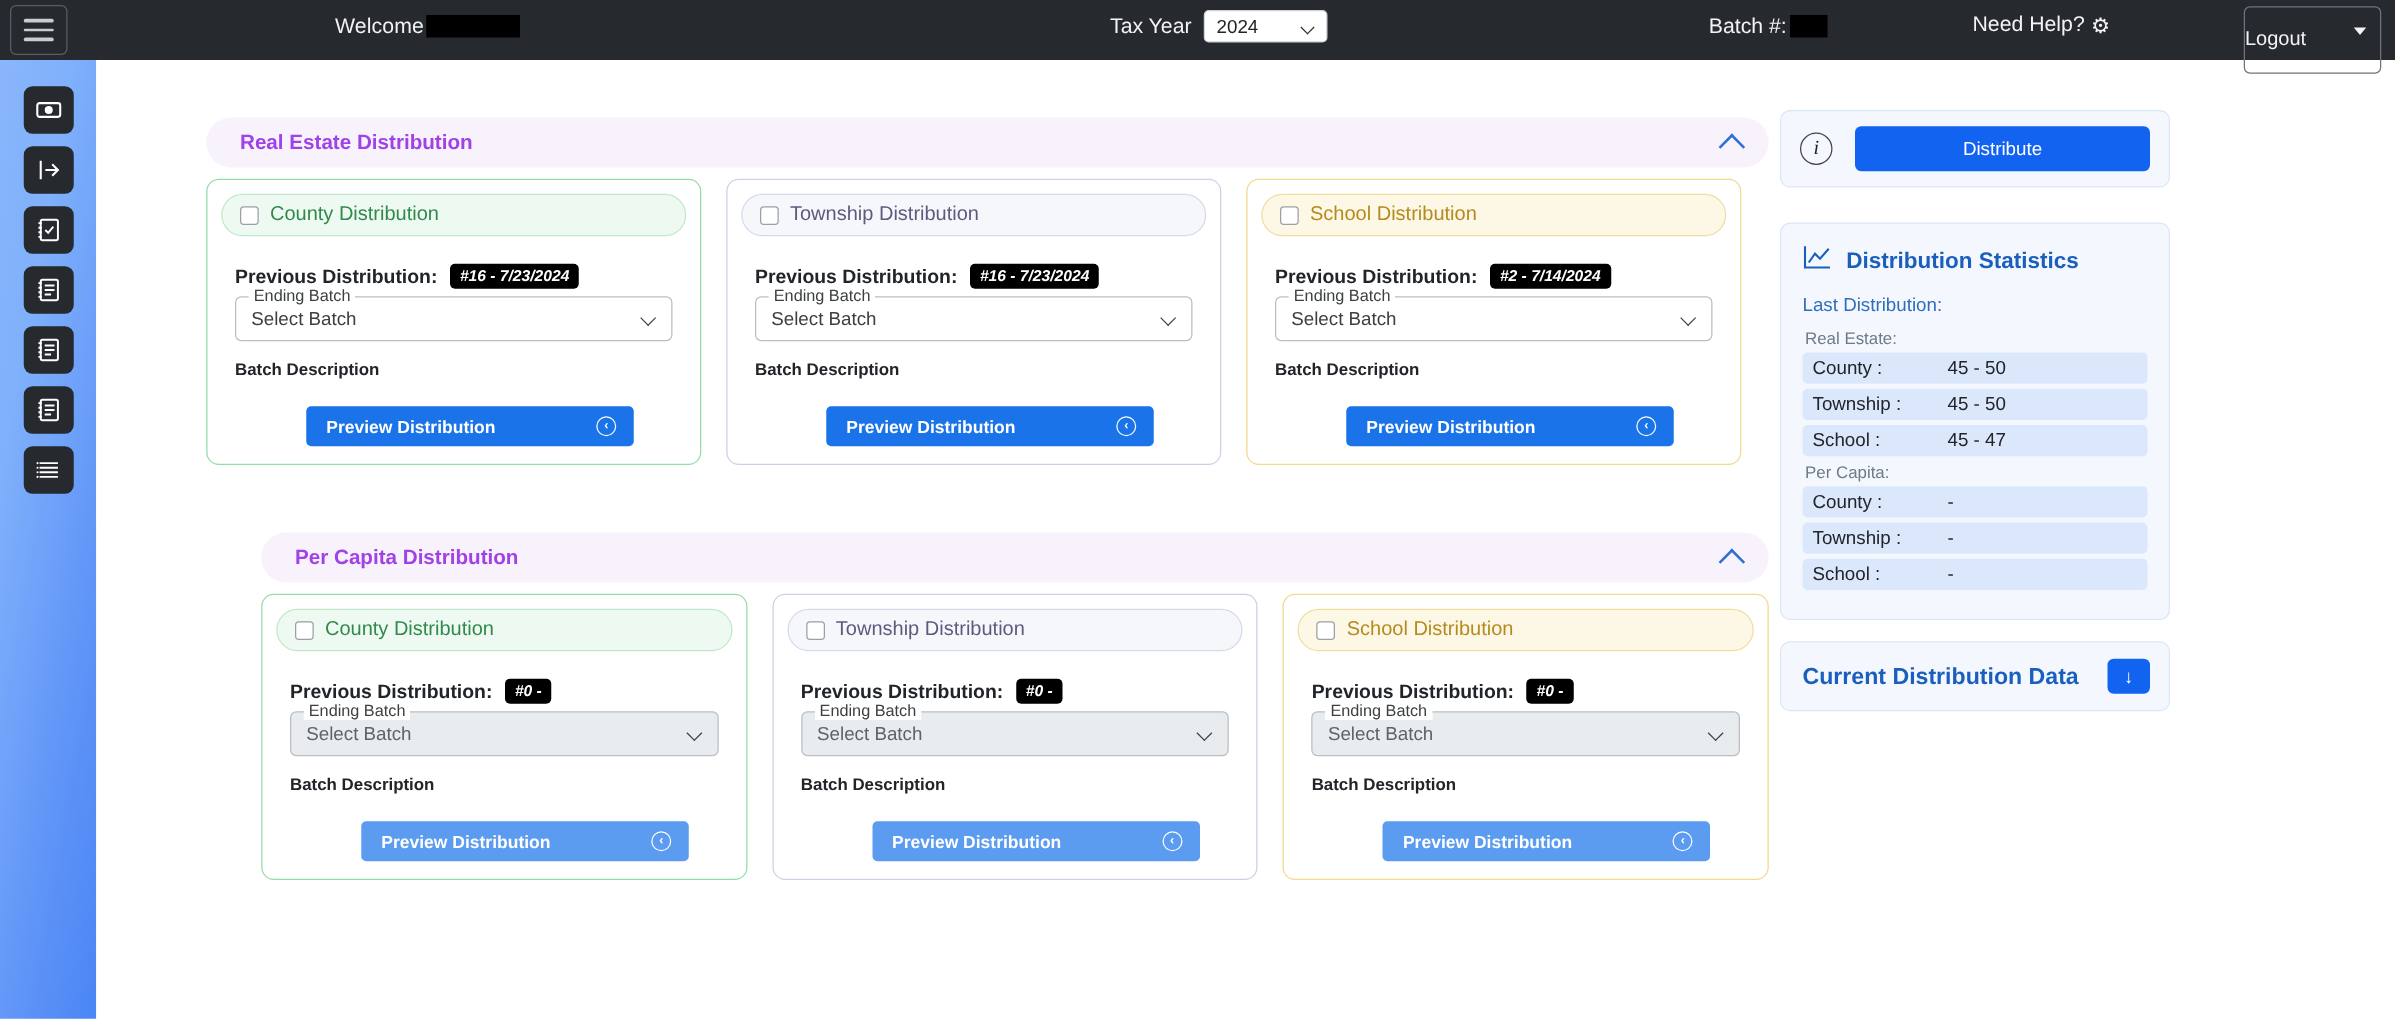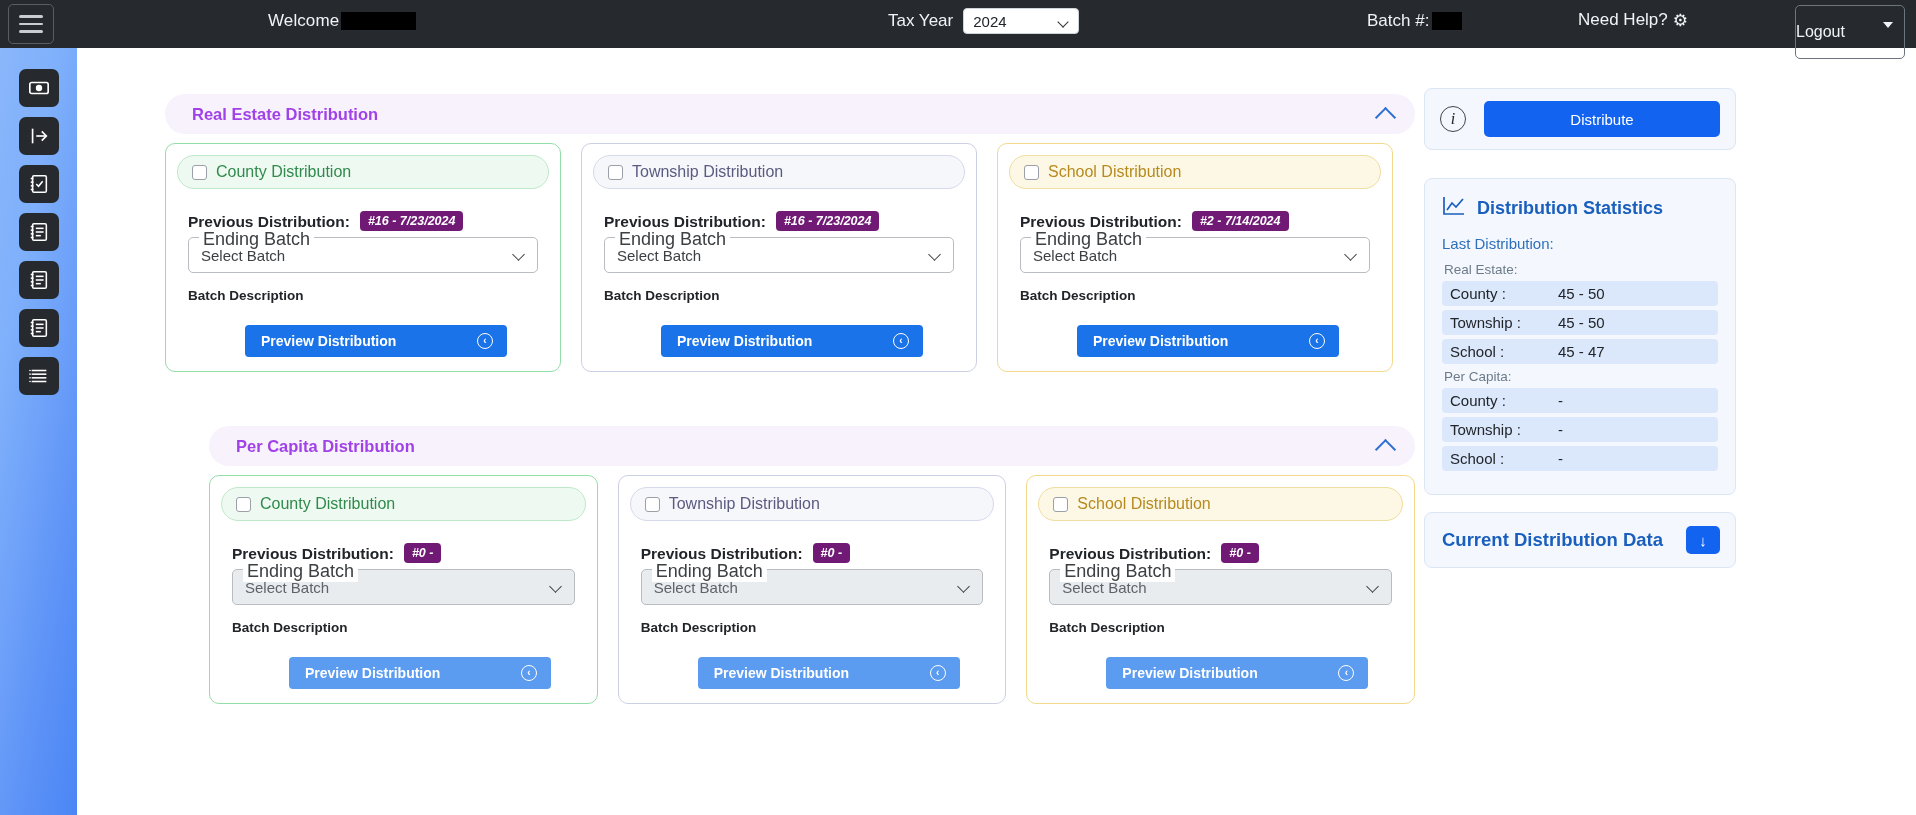--- a/index.html
+++ b/index.html
@@ -24,21 +24,21 @@
   }
   .hamburger span { display: block; width: 24px; height: 2.5px; background: #c9cdd2; border-radius: 2px; }
 
   .welcome-wrap { position: absolute; left: 268px; top: 11px; display: flex; align-items: center; gap: 0px; }
   .welcome-label { font-size: 17px; color: #f1f3f5; letter-spacing: .1px; }
   .redact { display:inline-block; background:#000; height:18px; width:75px; margin-left:2px; }
 
   .taxyear-wrap { position: absolute; left: 888px; top: 8px; display: flex; align-items: center; gap: 10px; }
   .taxyear-label { font-size: 17px; color: #f1f3f5; }
   .taxyear-select {
-    width: 116px; height: 26px; background: #fff; color: #212529;
+    width: 99px; height: 26px; background: #fff; color: #212529;
     border: 1px solid #ced4da; border-radius: 4px;
     font-size: 15px; font-family: "Liberation Sans", sans-serif;
     padding-left: 9px; appearance: none; -webkit-appearance: none;
     position: relative; cursor: pointer;
   }
   .taxyear-box { position: relative; }
   .taxyear-box::after {
     content: ""; position: absolute; right: 12px; top: 10px;
     width: 7px; height: 7px; border-right: 1.6px solid #333; border-bottom: 1.6px solid #333;
     transform: rotate(45deg); pointer-events: none;
@@ -123,28 +123,28 @@
   .card-head.yellow{ background: #fdf8e5; border: 1px solid #f0ddA0; }
   .cb { width: 15px; height: 15px; border: 1.6px solid #9aa0a6; border-radius: 3px; background: #fff; cursor: pointer; }
   .card-head-label { font-size: 16px; }
   .card-head.green .card-head-label { color: #2f8a4c; }
   .card-head.grey  .card-head-label { color: #5b5b80; }
   .card-head.yellow .card-head-label { color: #b68a1e; }
 
   .prev-row { display: flex; align-items: flex-end; gap: 10px; margin: 22px 0 0 11px; }
   .prev-label { font-size: 15.5px; color: #212529; font-weight: bold; }
   .badge {
-    background: #701a75; color: #fff; font-size: 12.5px; font-weight: bold;
+    background: #000000; color: #fff; font-size: 12.5px; font-weight: bold;
     border-radius: 4px; padding: 3px 8px; font-style: italic; white-space: nowrap;
   }
 
   .field { position: relative; margin: 6px 11px 0 11px; }
   .field-legend {
     position: absolute; top: -8px; left: 11px; background: #fff;
-    font-size: 18px; color: #3c4043; padding: 0 4px; z-index: 2;
+    font-size: 13px; color: #3c4043; padding: 0 4px; z-index: 2;
   }
   .select-box {
     height: 36px; border: 1px solid #b9bdc2; border-radius: 5px;
     display: flex; align-items: center; padding: 0 12px;
     font-size: 15px; color: #3c4043; cursor: pointer; background: #fff;
     position: relative;
   }
   .select-box.disabled { background: #e9ecef; color: #5f6368; cursor: default; }
   .select-chev {
     position: absolute; right: 14px; top: 12px;

